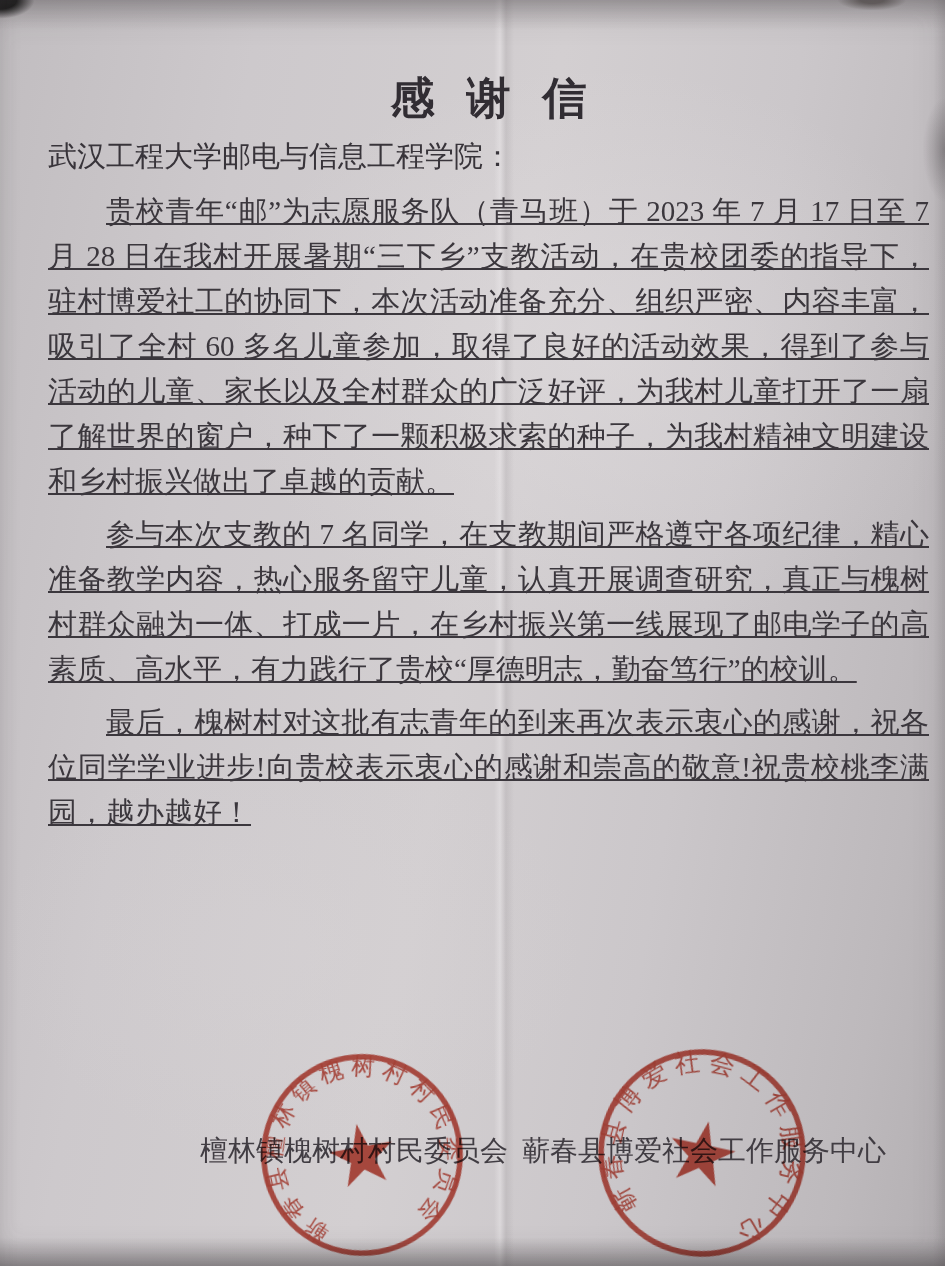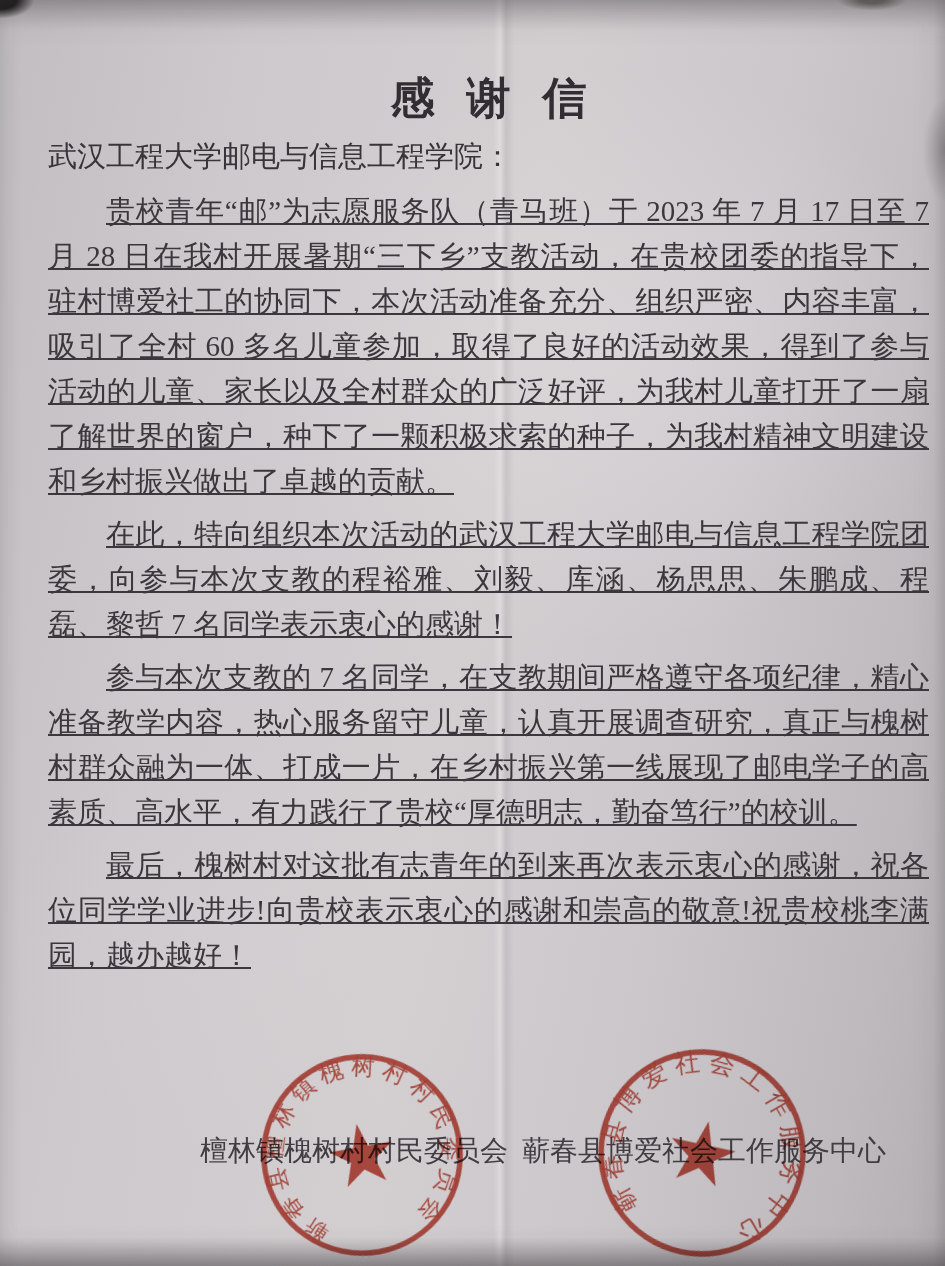--- a/index.html
+++ b/index.html
@@ -97,21 +97,20 @@
   .stamp svg { width: 100%; height: 100%; display: block; }
 </style>
 </head>
 <body>
 
 <div class="photo">
   <div class="content">
     <h1 class="title">感谢信</h1>
     <p class="salutation">武汉工程大学邮电与信息工程学院：</p>
     <p class="para">贵校青年“邮”为志愿服务队（青马班）于 2023 年 7 月 17 日至 7 月 28 日在我村开展暑期“三下乡”支教活动，在贵校团委的指导下，驻村博爱社工的协同下，本次活动准备充分、组织严密、内容丰富，吸引了全村 60 多名儿童参加，取得了良好的活动效果，得到了参与活动的儿童、家长以及全村群众的广泛好评，为我村儿童打开了一扇了解世界的窗户，种下了一颗积极求索的种子，为我村精神文明建设和乡村振兴做出了卓越的贡献。</p>
-    <p class="para">在此，特向组织本次活动的武汉工程大学邮电与信息工程学院团委，向参与本次支教的程裕雅、刘毅、库涵、杨思思、朱鹏成、程磊、黎哲 7 名同学表示衷心的感谢！</p>
     <p class="para">参与本次支教的 7 名同学，在支教期间严格遵守各项纪律，精心准备教学内容，热心服务留守儿童，认真开展调查研究，真正与槐树村群众融为一体、打成一片，在乡村振兴第一线展现了邮电学子的高素质、高水平，有力践行了贵校“厚德明志，勤奋笃行”的校训。</p>
     <p class="para">最后，槐树村对这批有志青年的到来再次表示衷心的感谢，祝各位同学学业进步!向贵校表示衷心的感谢和崇高的敬意!祝贵校桃李满园，越办越好！</p>
   </div>
 
   <div class="signature-row">
     <span>檀林镇槐树村村民委员会</span>
     <span>蕲春县博爱社会工作服务中心</span>
   </div>
 
   <div class="stamp village">

